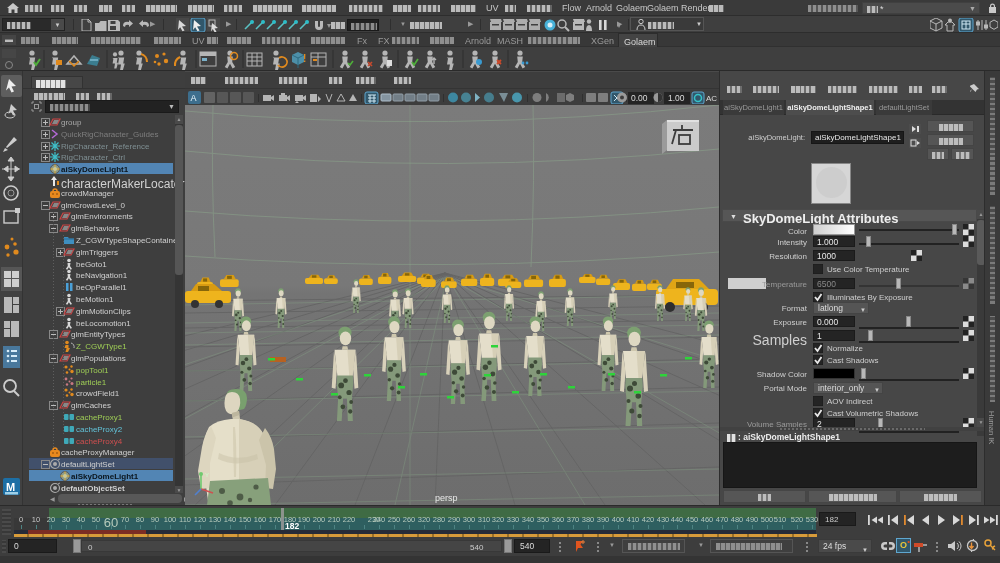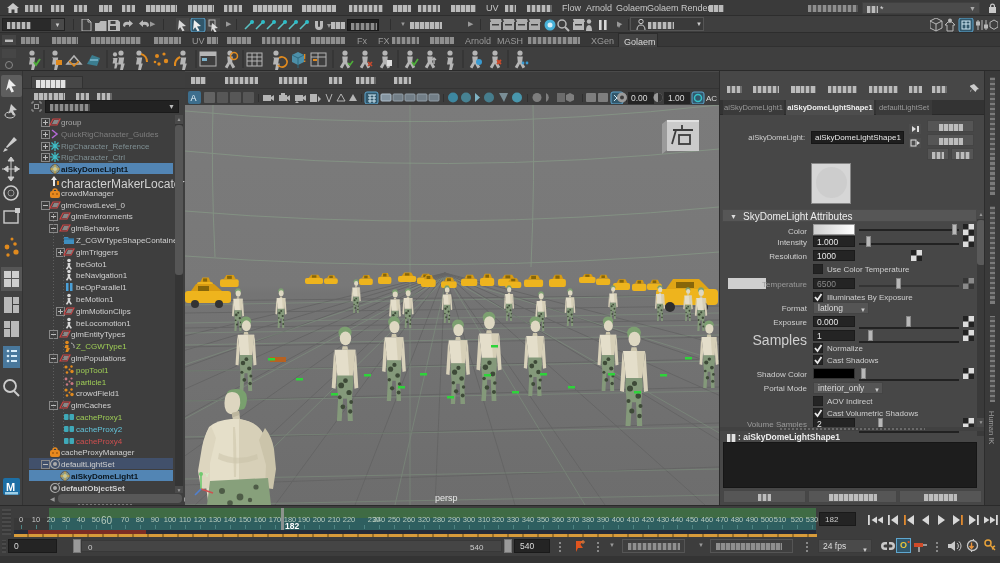--- a/index.html
+++ b/index.html
@@ -1018,21 +1018,21 @@
         <path d="M8 3 l3 2 -3 2 z" fill="#ddd"></path>
       </svg>
 <div class="abs" style="left:207px;top:49px;width:47px;height:12px;background:#555;border:1px solid #444;text-align:center"><span class="jp" style="width:24px;margin-top:3px"></span></div>
 <div class="abs" style="left:207px;top:63px;width:47px;height:12px;background:#555;border:1px solid #444;text-align:center"><span class="jp" style="width:24px;margin-top:3px"></span></div>
 <div class="abs" style="left:207px;top:77px;width:22px;height:12px;background:#555;border:1px solid #444;text-align:center"><span class="jp" style="width:12px;margin-top:3px"></span></div>
 <div class="abs" style="left:231px;top:77px;width:23px;height:12px;background:#555;border:1px solid #444;text-align:center"><span class="jp" style="width:14px;margin-top:3px"></span></div>
 <div class="abs" style="left:91px;top:92px;width:40px;height:41px;background:#d6d6d6;border:1px solid #888"></div>
 <div class="abs" style="left:96px;top:96px;width:31px;height:31px;background:#cdcdcd;border-radius:50%"></div>
 <div class="abs" style="left:2px;top:138px;width:255px;height:13px;background:#565656;border:1px solid #494949">
         <span style="position:absolute;left:7px;top:3px;font-size:7px;color:#ddd">▼</span>
-        <span style="position:absolute;left:20px;top:1px;font-size:10px;font-weight:normal;color:#eee">SkyDomeLight Attributes</span>
+        <span style="position:absolute;left:20px;top:1px;font-size:13px;font-weight:bold;color:#eee">SkyDomeLight Attributes</span>
       </div>
 <span class="abs" style="right:177px;top:156px;font-size:8px;color:#cfcfcf">Color</span>
 <div class="abs" style="left:93px;top:153px;width:42px;height:11px;background:linear-gradient(90deg,#cfcfcf,#fff);border:1px solid #999"></div>
 <div class="abs" style="left:139px;top:158px;width:100px;height:2px;background:#222;opacity:1"></div>
       <div class="abs" style="left:232px;top:153px;width:5px;height:11px;background:#b8b8b8;border:1px solid #888"></div>
 <svg class="abs" style="left:243px;top:153px;opacity:1" width="11" height="11" viewBox="0 0 11 11">
         <rect width="11" height="11" fill="#ddd"></rect>
         <rect x="0" y="0" width="5.5" height="5.5" fill="#222"></rect>
         <rect x="5.5" y="5.5" width="5.5" height="5.5" fill="#222"></rect>
       </svg>
@@ -1162,21 +1162,21 @@
       <div class="abs" style="left:2px;top:3px;width:9px;height:26px;background:repeating-linear-gradient(0deg,#4a4a4a 0 2px,#383838 2px 4px)"></div>
       <div class="abs" style="left:49px;top:2px;width:767px;height:10px;background:#3f6b44"></div>
       <div class="abs" style="left:14px;top:12px;width:802px;height:12px;background:#2e5f60"></div>
       <div class="abs" style="left:14px;top:12px;width:35px;height:12px;background:#383838"></div>
       <span class="abs" style="left:11px;top:9px;width:20px;text-align:center;font-size:7.5px;color:#c8c8c8">0</span>
       <span class="abs" style="left:26px;top:9px;width:20px;text-align:center;font-size:7.5px;color:#c8c8c8">10</span>
       <span class="abs" style="left:41px;top:9px;width:20px;text-align:center;font-size:7.5px;color:#b6cabb">20</span>
       <span class="abs" style="left:56px;top:9px;width:20px;text-align:center;font-size:7.5px;color:#b6cabb">30</span>
       <span class="abs" style="left:71px;top:9px;width:20px;text-align:center;font-size:7.5px;color:#b6cabb">40</span>
       <span class="abs" style="left:86px;top:9px;width:20px;text-align:center;font-size:7.5px;color:#b6cabb">50</span>
-      <span class="abs" style="left:101px;top:9px;width:20px;font-size:10px;color:#b6cabb">60</span>
+      <span class="abs" style="left:101px;top:9px;width:20px;text-align:center;font-size:13px;color:#b6cabb">60</span>
       <span class="abs" style="left:115px;top:9px;width:20px;text-align:center;font-size:7.5px;color:#b6cabb">70</span>
       <span class="abs" style="left:130px;top:9px;width:20px;text-align:center;font-size:7.5px;color:#b6cabb">80</span>
       <span class="abs" style="left:145px;top:9px;width:20px;text-align:center;font-size:7.5px;color:#b6cabb">90</span>
       <span class="abs" style="left:160px;top:9px;width:20px;text-align:center;font-size:7.5px;color:#b6cabb">100</span>
       <span class="abs" style="left:175px;top:9px;width:20px;text-align:center;font-size:7.5px;color:#b6cabb">110</span>
       <span class="abs" style="left:190px;top:9px;width:20px;text-align:center;font-size:7.5px;color:#b6cabb">120</span>
       <span class="abs" style="left:205px;top:9px;width:20px;text-align:center;font-size:7.5px;color:#b6cabb">130</span>
       <span class="abs" style="left:220px;top:9px;width:20px;text-align:center;font-size:7.5px;color:#b6cabb">140</span>
       <span class="abs" style="left:235px;top:9px;width:20px;text-align:center;font-size:7.5px;color:#b6cabb">150</span>
       <span class="abs" style="left:250px;top:9px;width:20px;text-align:center;font-size:7.5px;color:#b6cabb">160</span>

